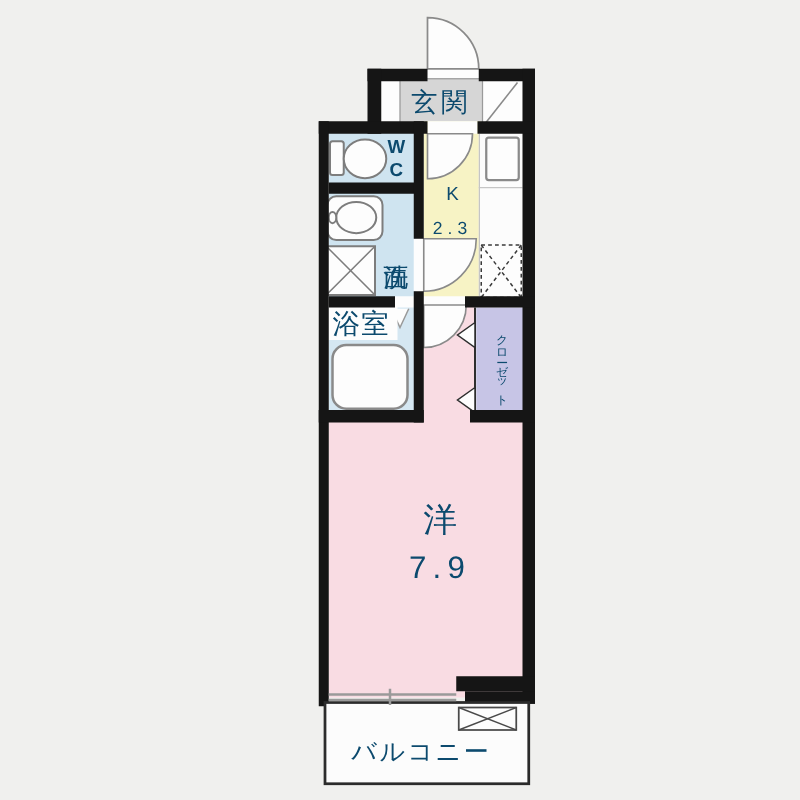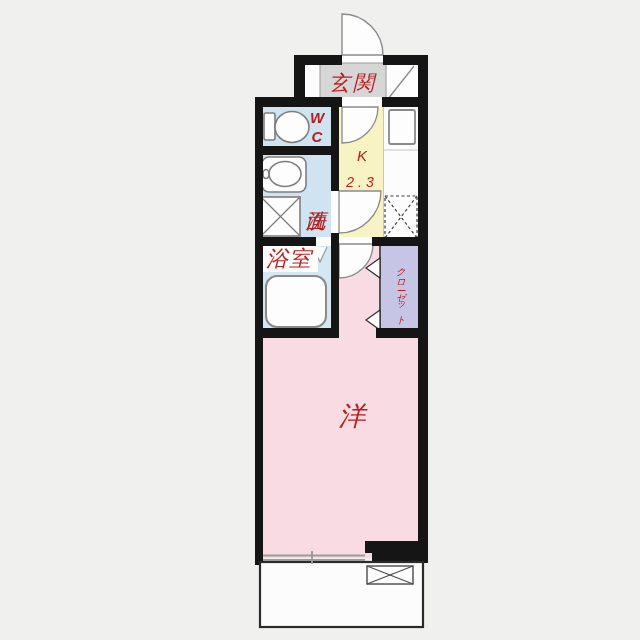--- a/index.html
+++ b/index.html
@@ -6,21 +6,21 @@
   body{
     width:640px;height:640px;
     background:#f0f0ee;
     font-family:"Liberation Sans","DejaVu Sans",sans-serif;
     position:relative;overflow:hidden;
   }
   .canvas{position:absolute;left:0;top:0;width:640px;height:640px;}
   svg{position:absolute;left:0;top:0;}
   .lbl{
     position:absolute;display:flex;align-items:center;justify-content:center;
-    color:#b91c1c;line-height:1;white-space:nowrap;font-style:italic;
+    color:#0c4a6e;line-height:1;white-space:nowrap;
   }
   .v-text{
     writing-mode:vertical-rl;text-orientation:upright;
   }
   .genkan-lbl{left:320px;top:63px;width:66px;height:39px;font-size:21px;letter-spacing:3px;}
   .wc-lbl{left:304px;top:106px;width:26px;height:44px;font-size:15px;letter-spacing:2px;font-weight:bold;}
   .senmen-lbl{left:302px;top:156px;width:28px;height:82px;font-size:20px;letter-spacing:2px;}
   .k-lbl{left:341px;top:144px;width:42px;height:22px;font-size:15px;}
   .k-size-lbl{left:334px;top:170px;width:56px;height:24px;font-size:14px;letter-spacing:4px;text-align:right;}
   .bath-lbl{left:260px;top:245px;width:58px;height:27px;font-size:22px;letter-spacing:1px;}
@@ -135,13 +135,15 @@
 </svg>
 
   <div class="lbl genkan-lbl">玄関</div>
   <div class="lbl v-text wc-lbl">WC</div>
   <div class="lbl v-text senmen-lbl">洗面</div>
   <div class="lbl k-lbl">K</div>
   <div class="lbl k-size-lbl">2.3</div>
   <div class="lbl bath-lbl">浴室</div>
   <div class="lbl v-text closet-lbl">クローゼット</div>
   <div class="lbl room-lbl">洋</div>
+  <div class="lbl room-size-lbl">7.9</div>
+  <div class="lbl balcony-lbl">バルコニー</div>
 </div>
 
 </body></html>

